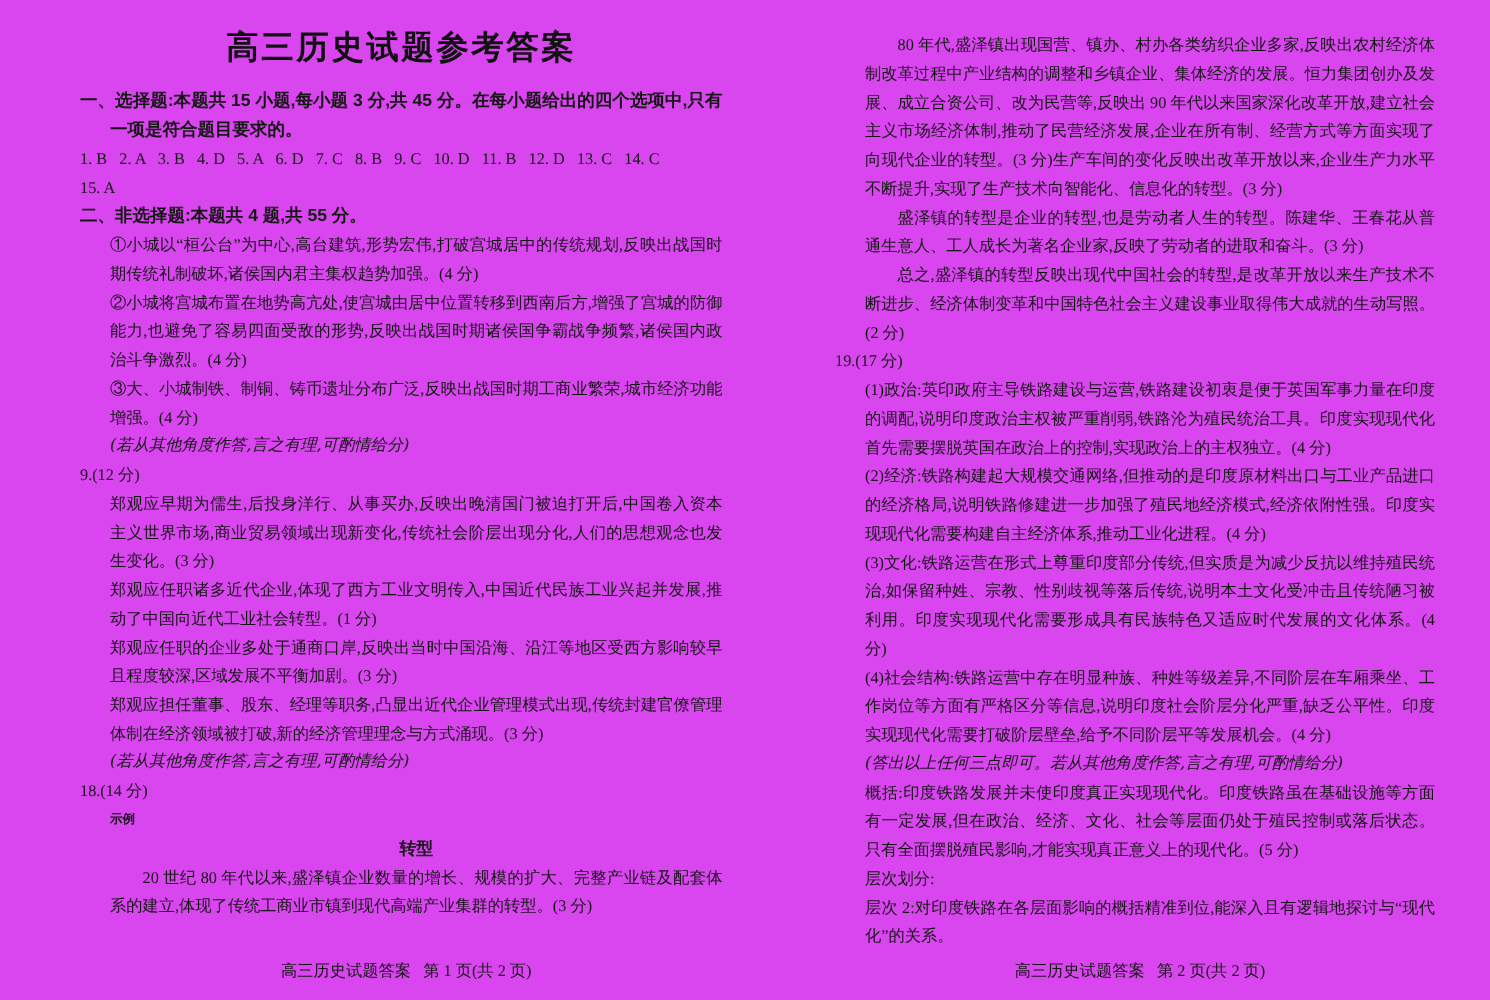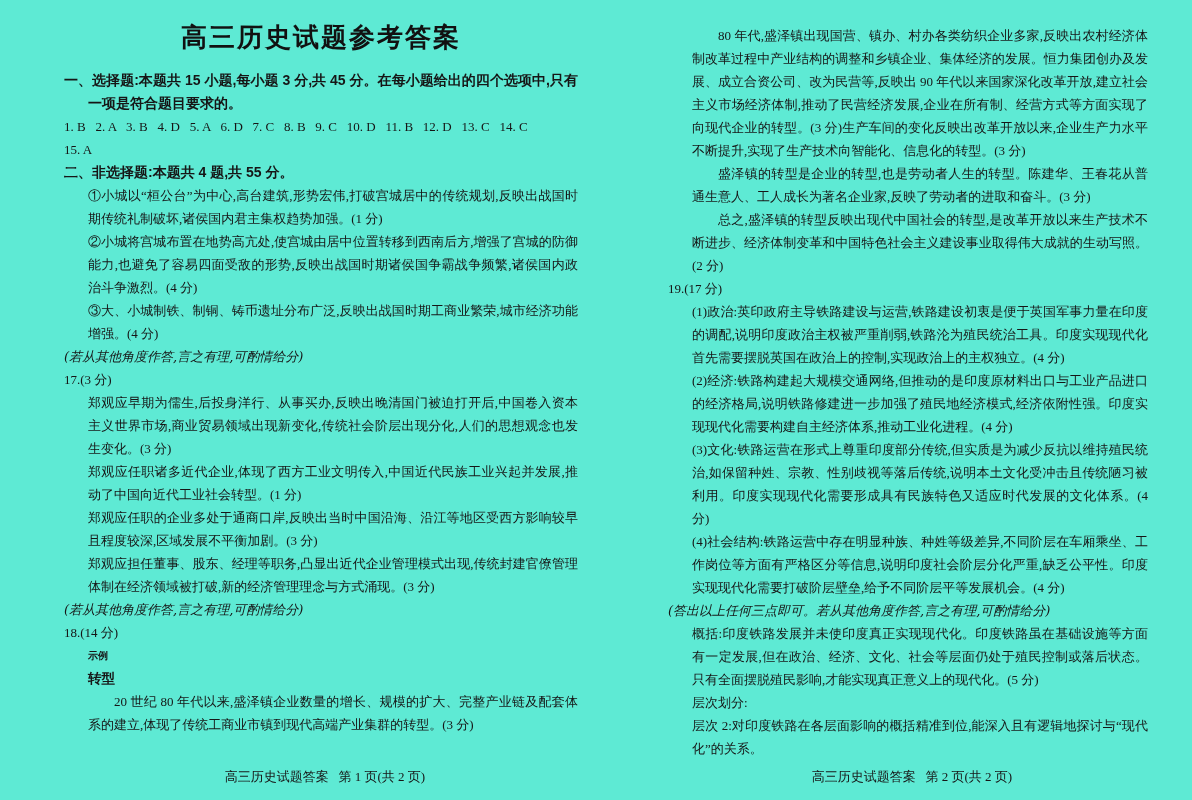--- a/index.html
+++ b/index.html
@@ -4,21 +4,21 @@
 <style>
   html, body {
     margin: 0;
     padding: 0;
     background: #ffffff;
   }
   .canvas {
     position: relative;
     width: 1192px;
     height: 800px;
-    background: #5eead4;
+    background: #d946ef;
     overflow: hidden;
     color: #161616;
     font-family: "Liberation Serif", "DejaVu Serif", serif;
     font-size: 13px;
     line-height: 23px;
   }
   .page {
     position: absolute;
     top: 0;
     height: 800px;
@@ -44,33 +44,34 @@
     font-weight: bold;
     font-size: 14px;
   }
   .hang {
     padding-left: 24px;
     text-indent: -24px;
   }
   .ans    { margin-left: 24px; }
   .indent2 { text-indent: 2em; }
   .note {
+    margin-left: 24px;
     font-style: italic;
     font-family: "DejaVu Serif", serif;
   }
   .answers-row { white-space: pre-wrap; }
   .example-label {
     margin-left: 24px;
     font-family: "Liberation Sans", "DejaVu Sans", sans-serif;
     font-weight: bold;
     font-size: 10px;
   }
   .essay-title {
     margin-left: 24px;
-    text-align: left;
+    text-align: center;
     font-family: "Liberation Sans", "DejaVu Sans", sans-serif;
     font-weight: bold;
     font-size: 13.5px;
   }
   .page-footer {
     position: absolute;
     bottom: 12px;
     left: 4px;
     width: 100%;
     text-align: center;
@@ -88,26 +89,26 @@
     <h1 class="doc-title">高三历史试题参考答案</h1>
 
     <p class="heading hang">一、选择题:本题共 15 小题,每小题 3 分,共 45 分。在每小题给出的四个选项中,只有一项是符合题目要求的。</p>
 
     <p class="answers-row">1. B   2. A   3. B   4. D   5. A   6. D   7. C   8. B   9. C   10. D   11. B   12. D   13. C   14. C</p>
 
     <p>15. A</p>
 
     <p class="heading">二、非选择题:本题共 4 题,共 55 分。</p>
 
-    <p class="ans">①小城以“桓公台”为中心,高台建筑,形势宏伟,打破宫城居中的传统规划,反映出战国时期传统礼制破坏,诸侯国内君主集权趋势加强。(1 分)</p>
+    <p class="ans">①小城以“桓公台”为中心,高台建筑,形势宏伟,打破宫城居中的传统规划,反映出战国时期传统礼制破坏,诸侯国内君主集权趋势加强。(4 分)</p>
     <p class="ans">②小城将宫城布置在地势高亢处,使宫城由居中位置转移到西南后方,增强了宫城的防御能力,也避免了容易四面受敌的形势,反映出战国时期诸侯国争霸战争频繁,诸侯国内政治斗争激烈。(4 分)</p>
     <p class="ans">③大、小城制铁、制铜、铸币遗址分布广泛,反映出战国时期工商业繁荣,城市经济功能增强。(4 分)</p>
     <p class="note">(若从其他角度作答,言之有理,可酌情给分)</p>
 
-    <p>17.(3 分)</p>
+    <p>9.(12 分)</p>
     <p class="ans">郑观应早期为儒生,后投身洋行、从事买办,反映出晚清国门被迫打开后,中国卷入资本主义世界市场,商业贸易领域出现新变化,传统社会阶层出现分化,人们的思想观念也发生变化。(3 分)</p>
     <p class="ans">郑观应任职诸多近代企业,体现了西方工业文明传入,中国近代民族工业兴起并发展,推动了中国向近代工业社会转型。(1 分)</p>
     <p class="ans">郑观应任职的企业多处于通商口岸,反映出当时中国沿海、沿江等地区受西方影响较早且程度较深,区域发展不平衡加剧。(3 分)</p>
     <p class="ans">郑观应担任董事、股东、经理等职务,凸显出近代企业管理模式出现,传统封建官僚管理体制在经济领域被打破,新的经济管理理念与方式涌现。(3 分)</p>
     <p class="note">(若从其他角度作答,言之有理,可酌情给分)</p>
 
     <p>18.(14 分)</p>
     <p class="example-label">示例</p>
     <p class="essay-title">转型</p>
     <p class="ans indent2">20 世纪 80 年代以来,盛泽镇企业数量的增长、规模的扩大、完整产业链及配套体系的建立,体现了传统工商业市镇到现代高端产业集群的转型。(3 分)</p>

